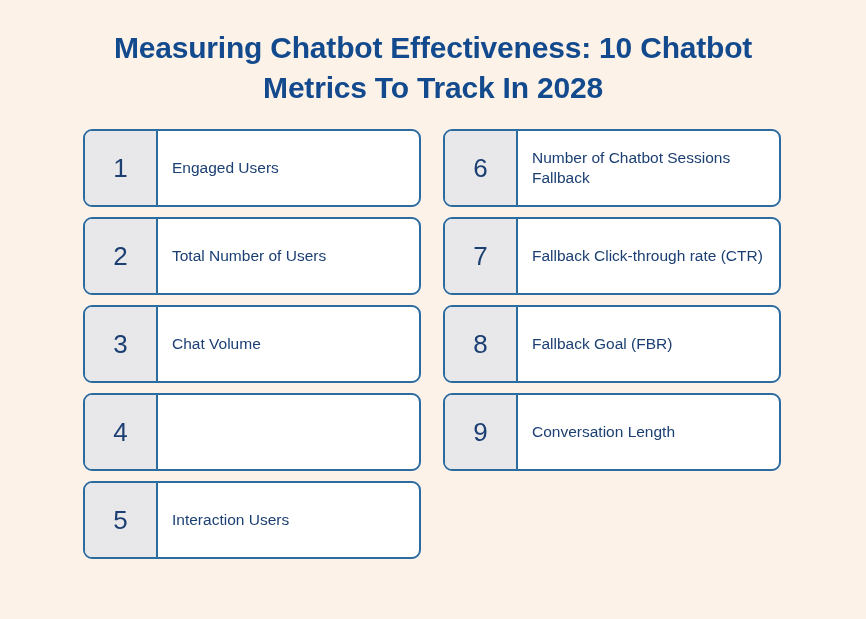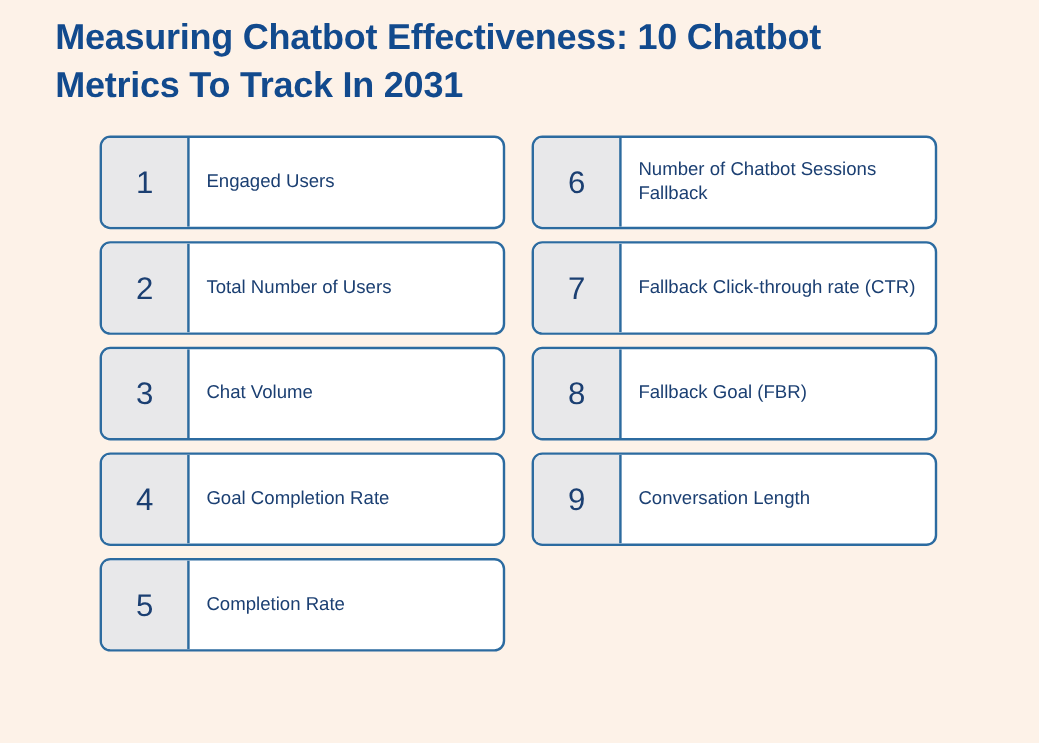--- a/index.html
+++ b/index.html
@@ -15,22 +15,22 @@
   }
   .infographic {
     position: relative;
     width: 866px;
     height: 619px;
     box-sizing: border-box;
     background: #FDF2E8;
   }
   .title {
     margin: 0;
-    padding: 12px 46px 0 46px;
-    text-align: left;
+    padding: 28px 46px 0 46px;
+    text-align: center;
     color: #124A8D;
     font-size: 30px;
     font-weight: bold;
     line-height: 1.32;
     letter-spacing: -0.2px;
   }
   .title-line {
     display: block;
   }
   .grid {
@@ -81,21 +81,21 @@
     line-height: 1.32;
   }
 </style>
 </head>
 <body>
 
 <div class="infographic">
 
   <h1 class="title">
     <span class="title-line">Measuring Chatbot Effectiveness: 10 Chatbot</span>
-    <span class="title-line">Metrics To Track In 2031</span>
+    <span class="title-line">Metrics To Track In 2028</span>
   </h1>
 
   <div class="grid">
 
     <div class="metric-card">
       <div class="metric-number-box">
         <span class="metric-number">1</span>
       </div>
       <div class="metric-label-box">
         <span class="metric-label">Engaged Users</span>
@@ -144,38 +144,35 @@
       </div>
       <div class="metric-label-box">
         <span class="metric-label">Fallback Goal (FBR)</span>
       </div>
     </div>
 
     <div class="metric-card">
       <div class="metric-number-box">
         <span class="metric-number">4</span>
       </div>
-      <div class="metric-label-box">
-        <span class="metric-label">Goal Completion Rate</span>
-      </div>
     </div>
 
     <div class="metric-card">
       <div class="metric-number-box">
         <span class="metric-number">9</span>
       </div>
       <div class="metric-label-box">
         <span class="metric-label">Conversation Length</span>
       </div>
     </div>
 
     <div class="metric-card">
       <div class="metric-number-box">
         <span class="metric-number">5</span>
       </div>
       <div class="metric-label-box">
-        <span class="metric-label">Completion Rate</span>
+        <span class="metric-label">Interaction Users</span>
       </div>
     </div>
 
 
   </div>
 </div>
 
 </body></html>

